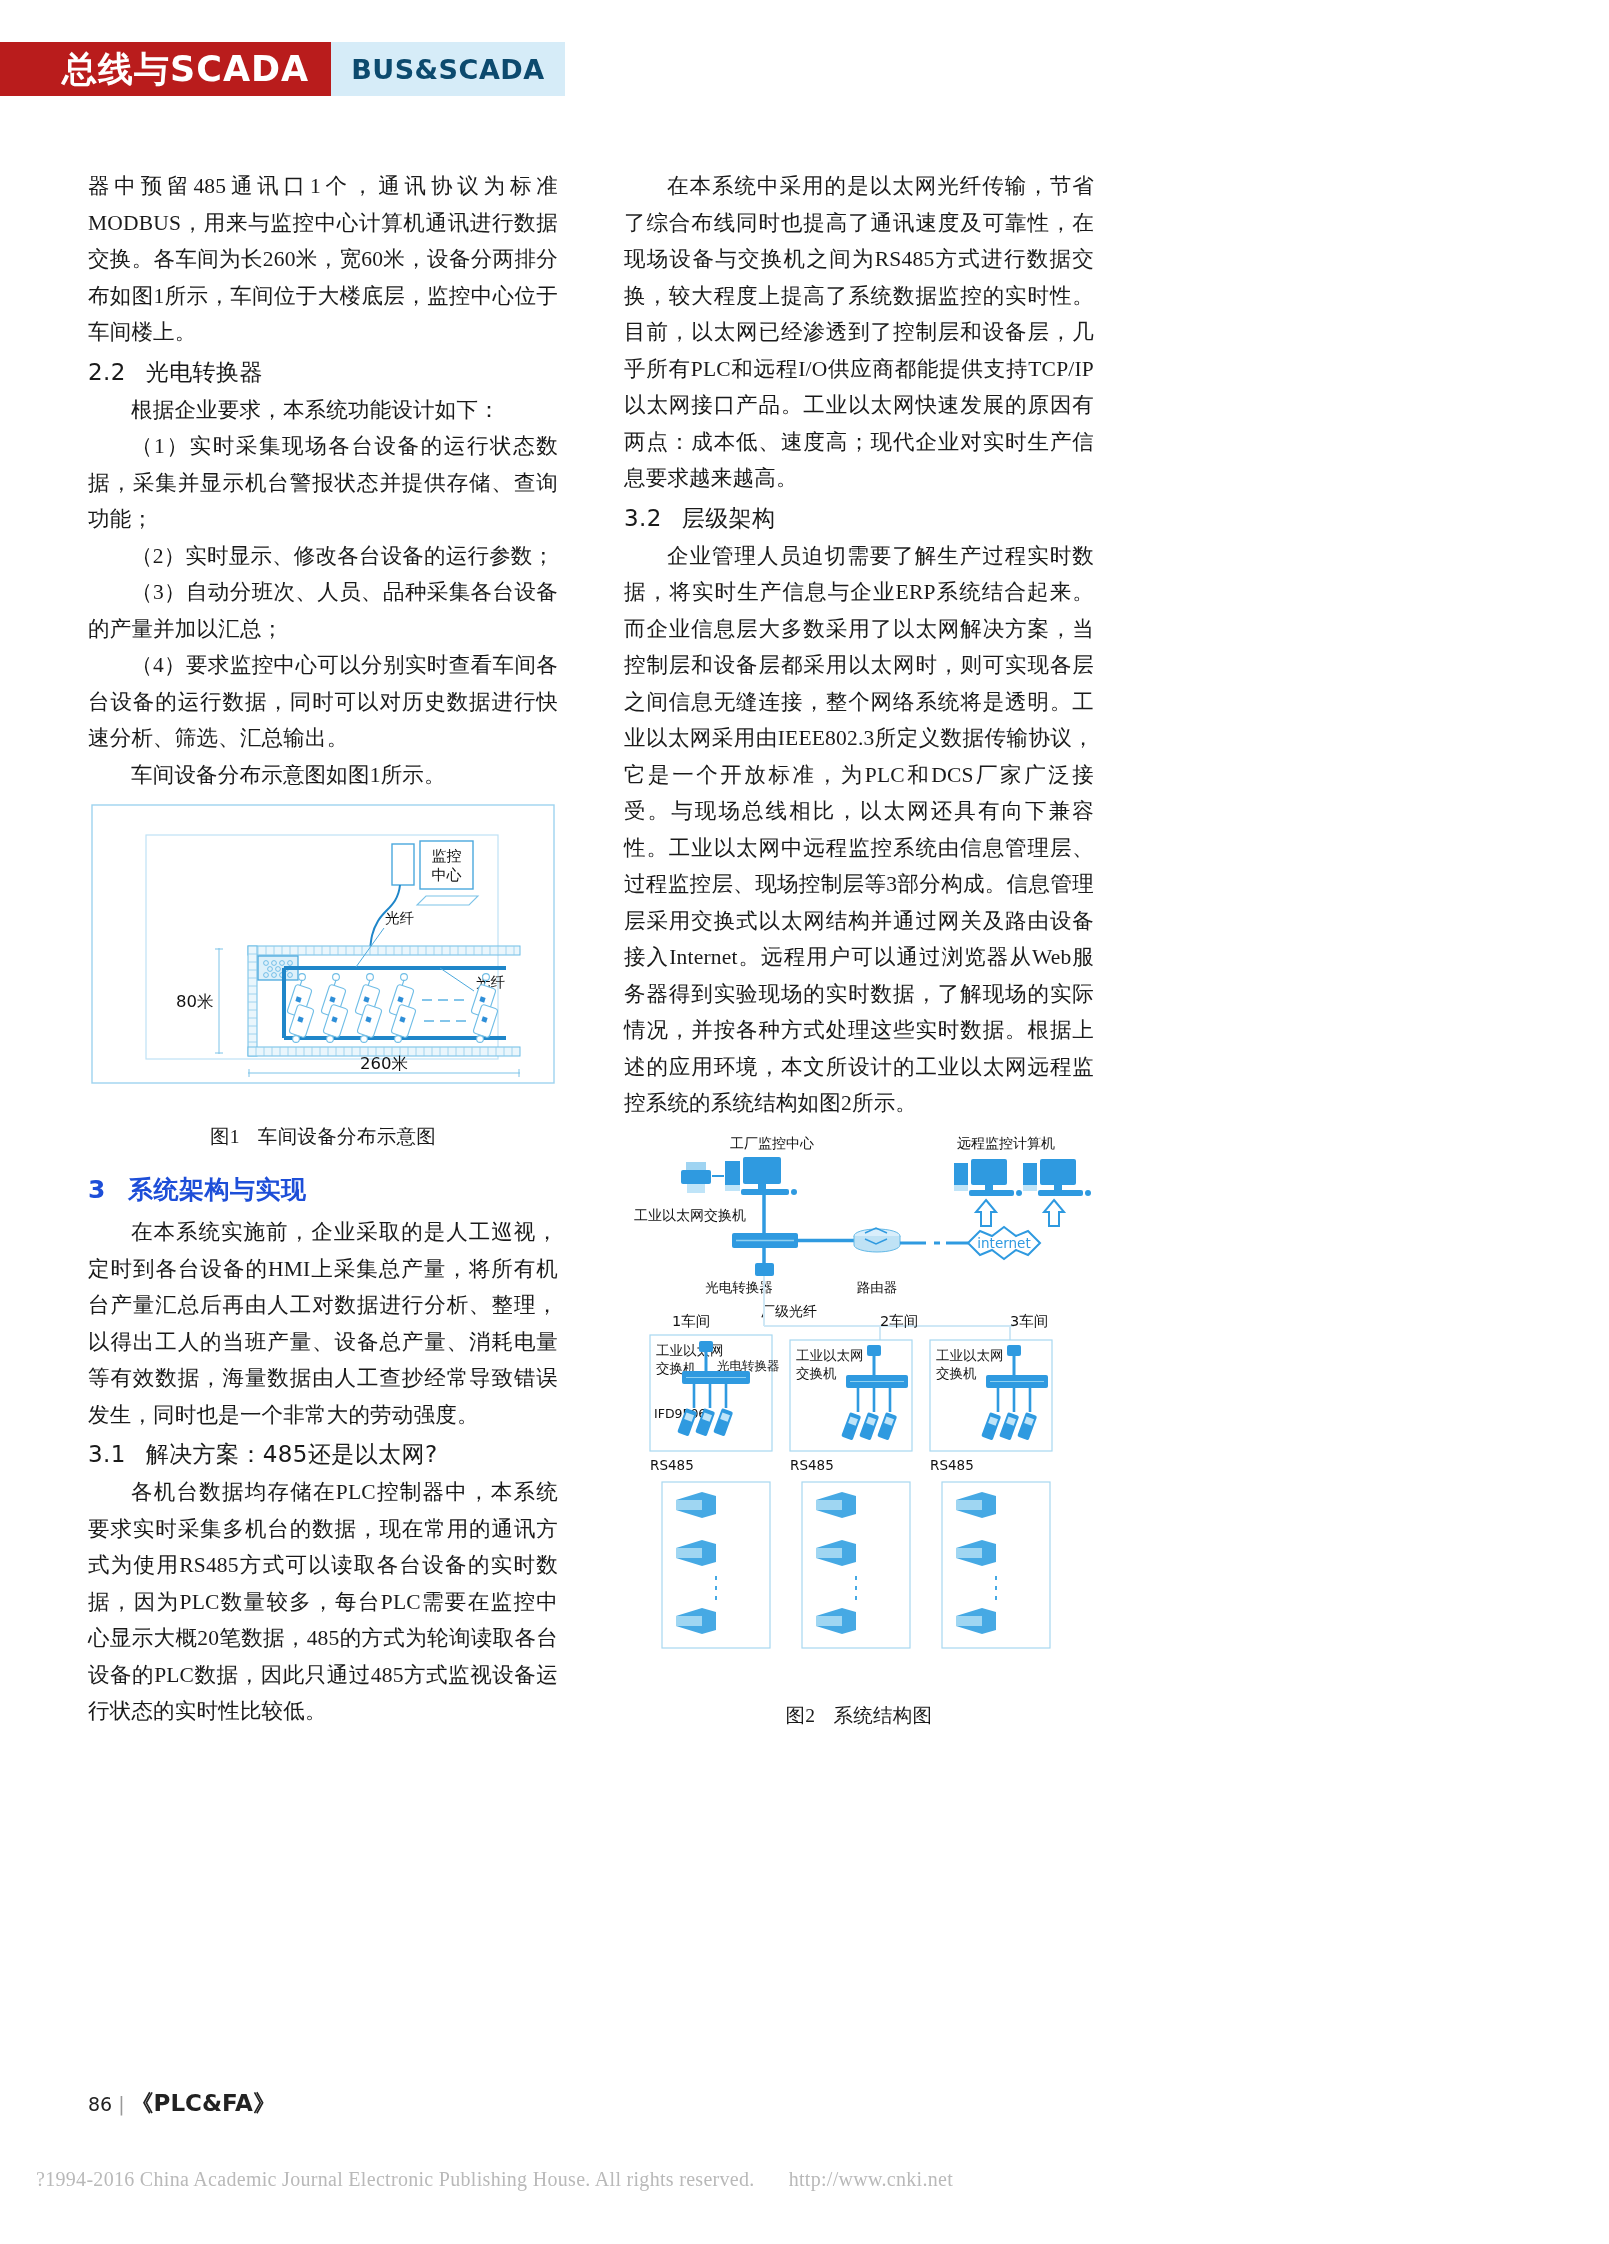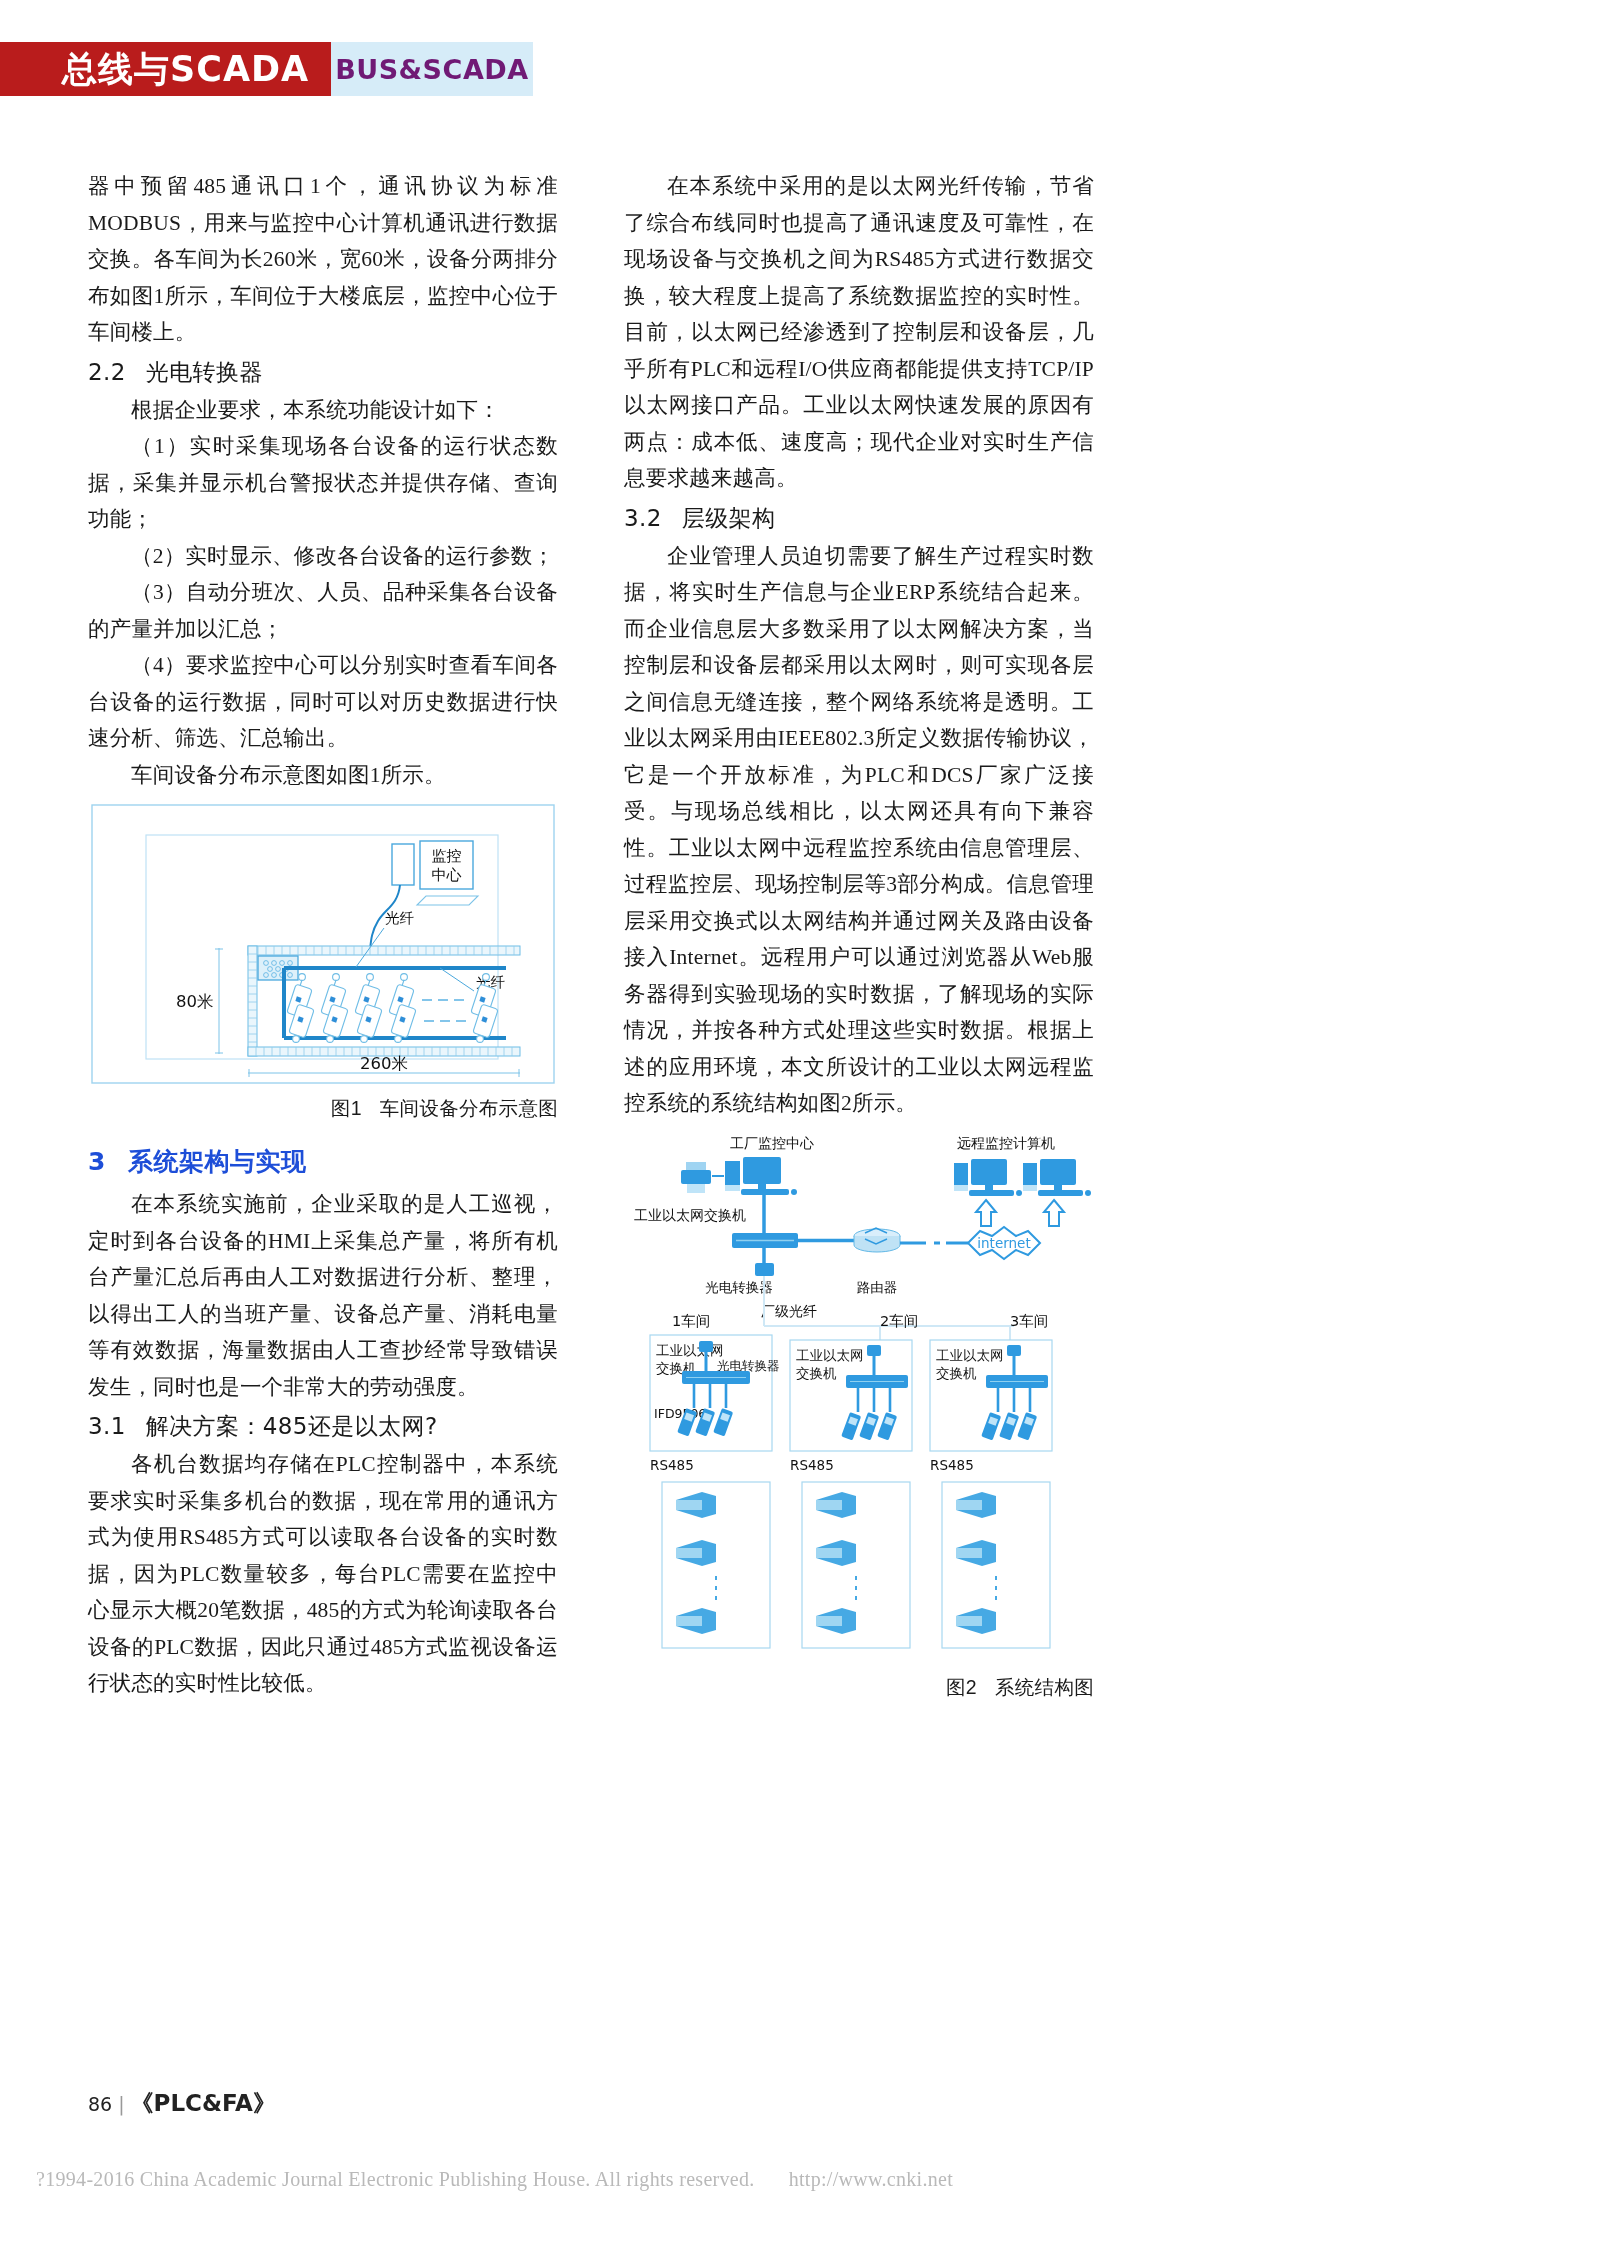--- a/index.html
+++ b/index.html
@@ -32,28 +32,28 @@
     font-weight: bold;
     font-size: 35px;
     letter-spacing: 1px;
     display: flex;
     align-items: center;
     padding: 0 22px 0 62px;
     line-height: 1;
   }
   .header-sub {
     background: #d6ecf8;
-    color: #701a75;
+    color: #0c4a6e;
     font-family: "DejaVu Sans", sans-serif;
     font-weight: bold;
     font-size: 27px;
     letter-spacing: 0.5px;
     display: flex;
     align-items: center;
-    padding: 0 4px;
+    padding: 0 20px;
     line-height: 1;
   }
 
   
   .col {
     position: absolute;
     top: 168px;
     width: 470px;
   }
   .col-left  { left: 88px; }
@@ -86,24 +86,24 @@
     font-size: 25px;
     line-height: 40px;
     color: #1d4ed8;
     letter-spacing: 0.5px;
   }
   h2.sec-head-major .num { margin-right: 22px; }
 
   
   .figure { margin: 8px 0 0 0; }
   .fig-caption {
-    text-align: right;
-    font-family: Liberation Sans, sans-serif;
+    text-align: center;
+    font-family: Liberation Serif, serif;
     font-size: 19.5px;
-    margin-top: 0;
+    margin-top: 28px;
     letter-spacing: 0.3px;
   }
   .fig-caption .lbl { margin-right: 18px; }
 
   
   .page-foot {
     position: absolute;
     left: 88px;
     top: 2088px;
     font-family: "DejaVu Sans", sans-serif;

